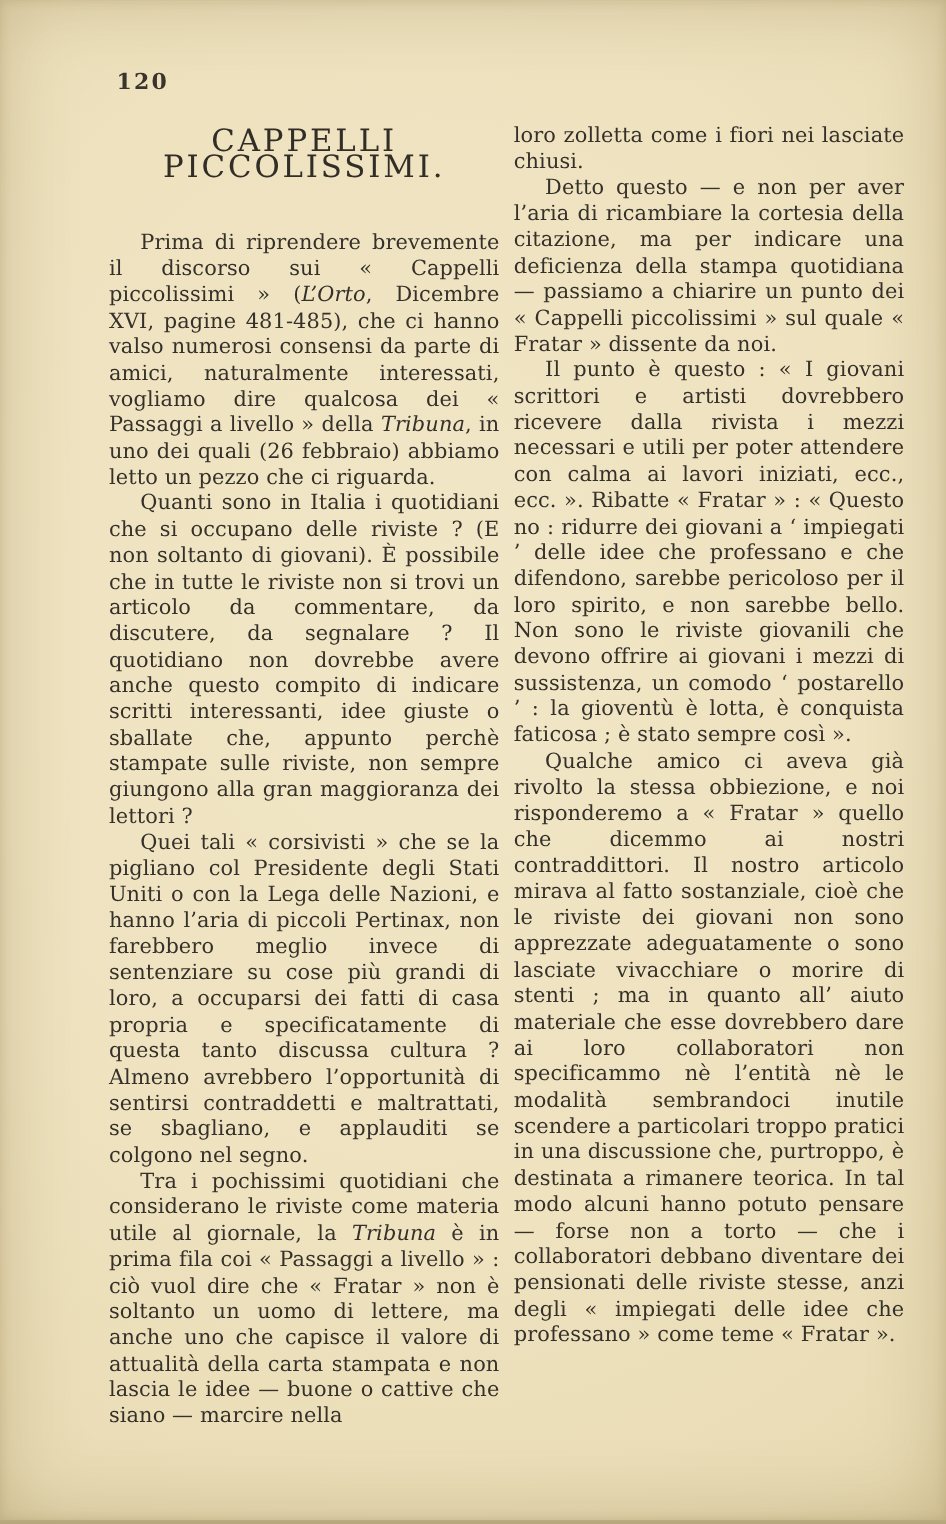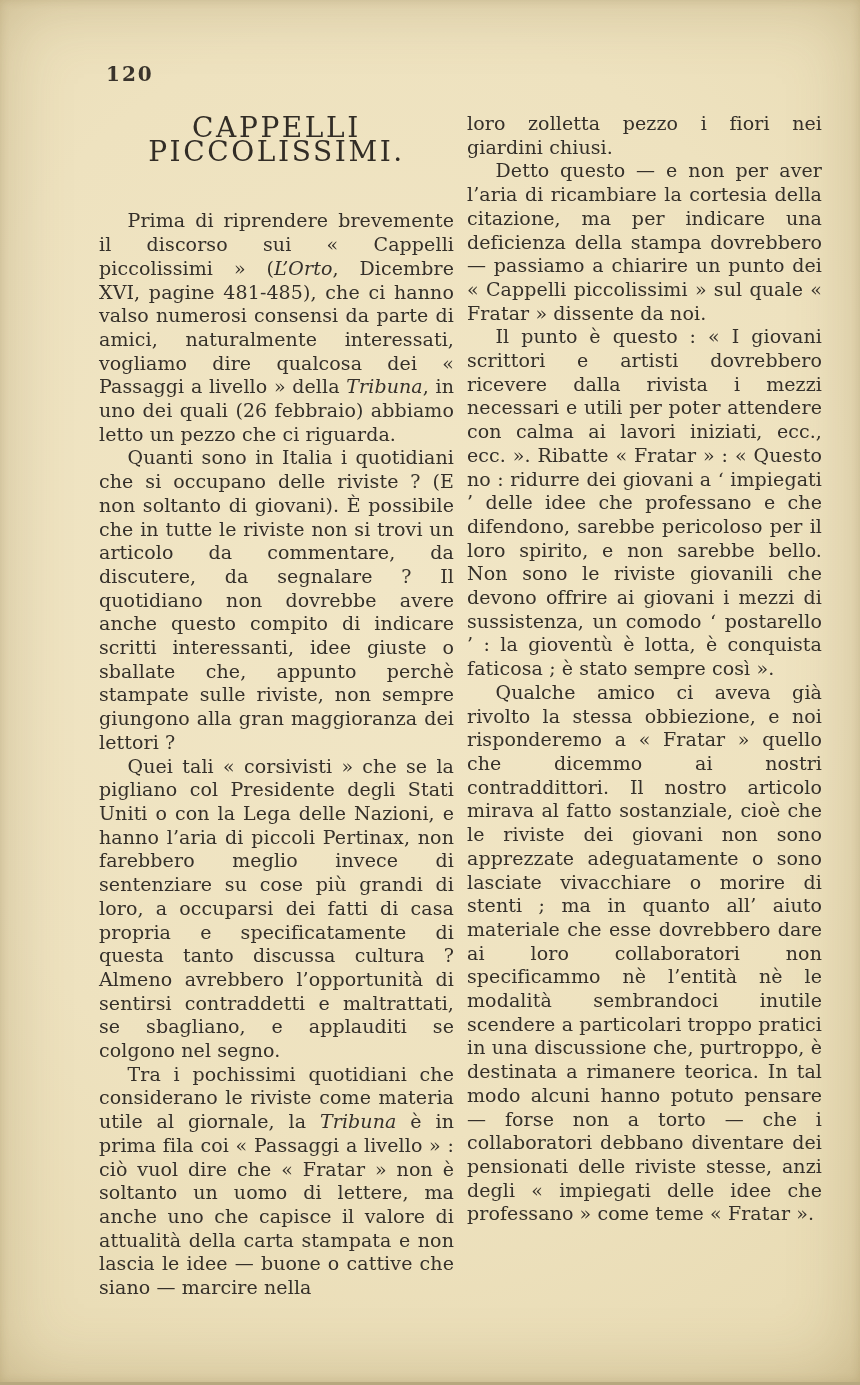--- a/index.html
+++ b/index.html
@@ -71,23 +71,23 @@
     <p class="para indent">Quanti sono in Italia i quotidiani che si occupano delle riviste ? (E non soltanto di giovani). È possibile che in tutte le riviste non si trovi un articolo da commentare, da discutere, da segnalare ? Il quotidiano non dovrebbe avere anche questo compito di indicare scritti interessanti, idee giuste o sballate che, appunto perchè stampate sulle riviste, non sempre giungono alla gran maggioranza dei lettori ?</p>
 
     <p class="para indent">Quei tali « corsivisti » che se la pigliano col Presidente degli Stati Uniti o con la Lega delle Nazioni, e hanno l’aria di piccoli Pertinax, non farebbero meglio invece di sentenziare su cose più grandi di loro, a occuparsi dei fatti di casa propria e specificatamente di questa tanto discussa cultura ? Almeno avrebbero l’opportunità di sentirsi contraddetti e maltrattati, se sbagliano, e applauditi se colgono nel segno.</p>
 
     <p class="para indent"><span>Tra i pochissimi quotidiani che considerano le riviste come materia utile al giornale, la </span><i>Tribuna</i><span> è in prima fila coi « Passaggi a livello » : ciò vuol dire che « Fratar » non è soltanto un uomo di lettere, ma anche uno che capisce il valore di attualità della carta stampata e non lascia le idee — buone o cattive che siano — marcire nella</span></p>
 
   </div>
 
   <div class="column column-right">
 
-    <p class="para">loro zolletta pezzo i fiori nei giardini chiusi.</p>
+    <p class="para">loro zolletta come i fiori nei lasciate chiusi.</p>
 
-    <p class="para indent">Detto questo — e non per aver l’aria di ricambiare la cortesia della citazione, ma per indicare una deficienza della stampa dovrebbero — passiamo a chiarire un punto dei « Cappelli piccolissimi » sul quale « Fratar » dissente da noi.</p>
+    <p class="para indent">Detto questo — e non per aver l’aria di ricambiare la cortesia della citazione, ma per indicare una deficienza della stampa quotidiana — passiamo a chiarire un punto dei « Cappelli piccolissimi » sul quale « Fratar » dissente da noi.</p>
 
     <p class="para indent">Il punto è questo : « I giovani scrittori e artisti dovrebbero ricevere dalla rivista i mezzi necessari e utili per poter attendere con calma ai lavori iniziati, ecc., ecc. ». Ribatte « Fratar » : « Questo no : ridurre dei giovani a ‘ impiegati ’ delle idee che professano e che difendono, sarebbe pericoloso per il loro spirito, e non sarebbe bello. Non sono le riviste giovanili che devono offrire ai giovani i mezzi di sussistenza, un comodo ‘ postarello ’ : la gioventù è lotta, è conquista faticosa ; è stato sempre così ».</p>
 
     <p class="para indent">Qualche amico ci aveva già rivolto la stessa obbiezione, e noi risponderemo a « Fratar » quello che dicemmo ai nostri contraddittori. Il nostro articolo mirava al fatto sostanziale, cioè che le riviste dei giovani non sono apprezzate adeguatamente o sono lasciate vivacchiare o morire di stenti ; ma in quanto all’ aiuto materiale che esse dovrebbero dare ai loro collaboratori non specificammo nè l’entità nè le modalità sembrandoci inutile scendere a particolari troppo pratici in una discussione che, purtroppo, è destinata a rimanere teorica. In tal modo alcuni hanno potuto pensare — forse non a torto — che i collaboratori debbano diventare dei pensionati delle riviste stesse, anzi degli « impiegati delle idee che professano » come teme « Fratar ».</p>
 
   </div>
 
 </div>
 
 </body></html>

